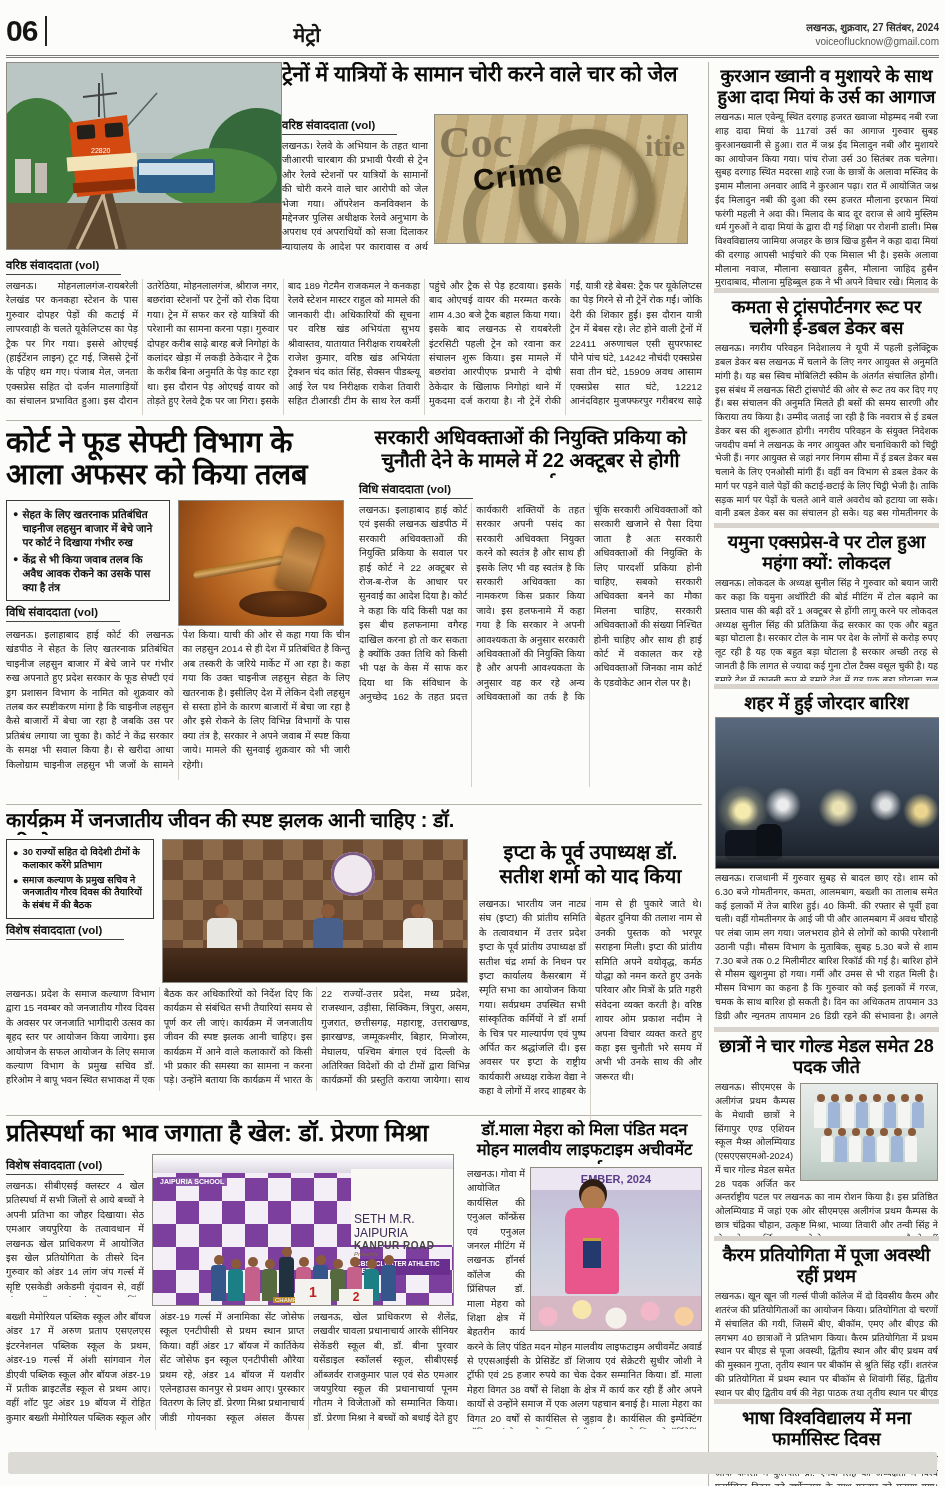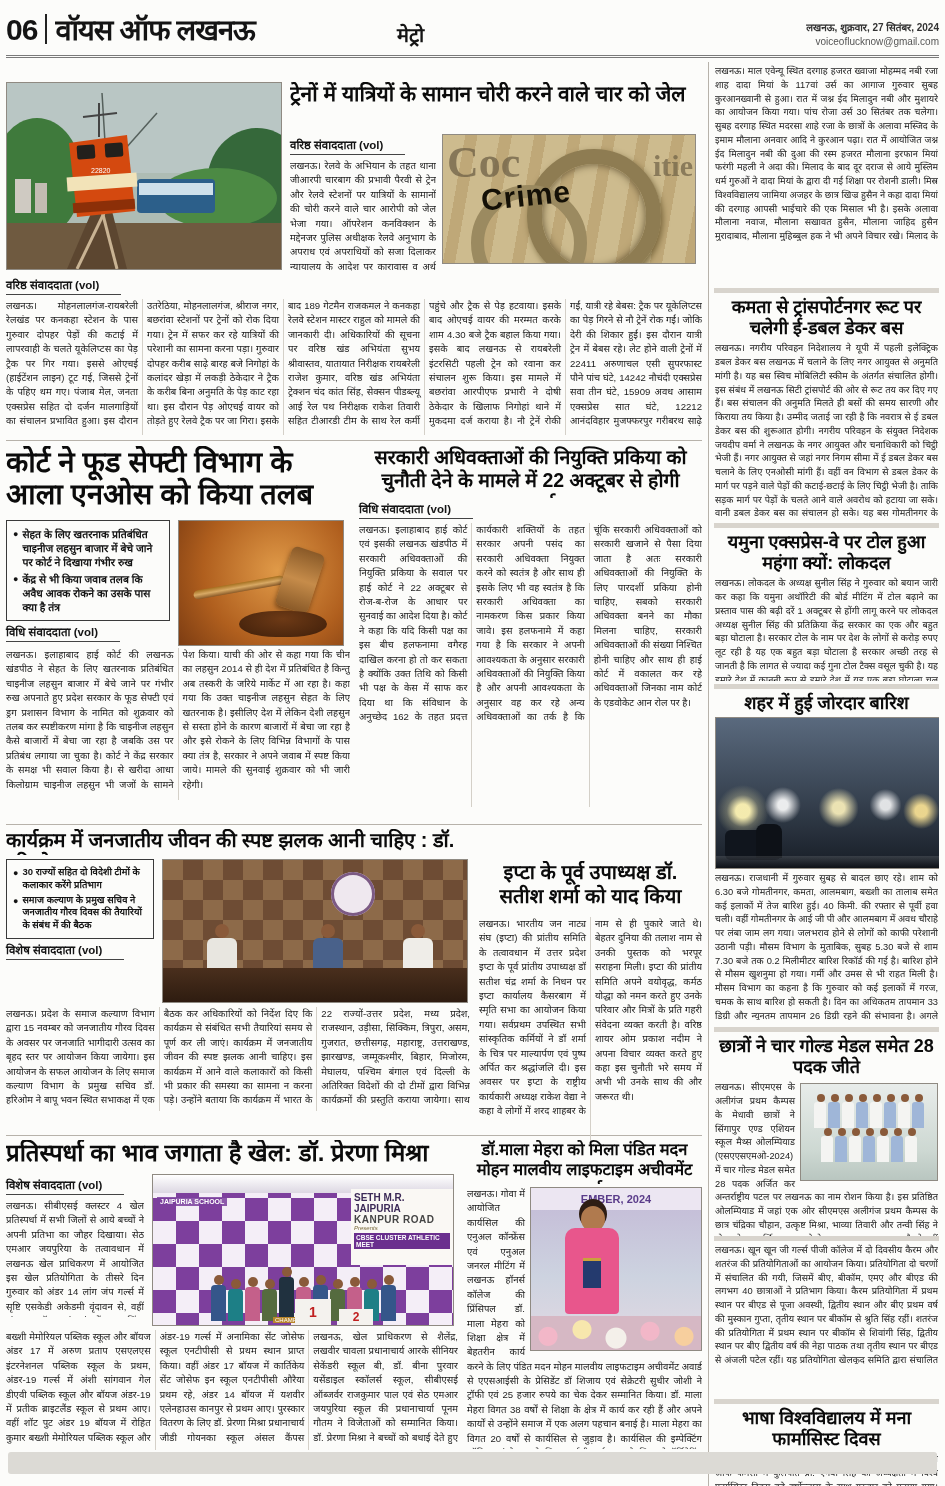--- a/index.html
+++ b/index.html
@@ -32,21 +32,21 @@
   .cols3{column-count:3;column-gap:9px;column-rule:1px solid #d4d0c8;}
   .cols5{column-count:5;column-gap:9px;column-rule:1px solid #d4d0c8;}
 
   .bulletbox{border:1.5px solid #3a3a3a;padding:4px 6px;font-size:10.5px;font-weight:bold;line-height:1.35;}
   .bulletbox .b{display:flex;gap:4px;margin:2px 0;}
   .bulletbox .dot{font-size:9px;line-height:1.6;}
 
   .photo{position:relative;overflow:hidden;border:1px solid #8f8a82;background:#999;flex:none;}
 
   
-  .sec1{display:grid;grid-template-columns:276px 1fr;column-gap:8px;height:188px;margin-top:20px;}
+  .sec1{display:grid;grid-template-columns:276px 1fr;height:188px;}
   .train-photo{width:274px;height:186px;}
   .jail-head{font-size:21px;line-height:1.12;height:50px;overflow:hidden;}
   .jail-row{display:flex;gap:6px;margin-top:2px;}
   .jail-textcol{width:146px;}
   .crime-photo{width:252px;height:128px;background:#c9b586;}
   .crime-bg{position:absolute;inset:0;background:repeating-linear-gradient(100deg,#cdbb8e 0 22px,#bfa878 22px 34px);}
   .crime-word-a{position:absolute;left:4px;top:2px;font-family:"Liberation Serif",serif;font-weight:bold;font-size:44px;color:#6f6146;opacity:.75;}
   .crime-word-b{position:absolute;right:2px;top:14px;font-family:"Liberation Serif",serif;font-weight:bold;font-size:30px;color:#6f6146;opacity:.7;}
   .cuff{position:absolute;right:34px;top:14px;width:104px;height:104px;border:15px solid #8e7c52;border-radius:50%;box-shadow:inset 0 0 8px #5c4d2e,2px 3px 6px rgba(60,45,10,.55);}
   .cuff2{position:absolute;left:28px;bottom:-38px;width:90px;height:90px;border:13px solid #9b8a60;border-radius:50%;}
@@ -87,21 +87,21 @@
   .ipta-body{height:236px;margin-top:4px;}
 
   
   .sec5{display:grid;grid-template-columns:452px 1fr;column-gap:9px;height:318px;margin-top:6px;border-top:1px solid #b7b2aa;padding-top:4px;}
   .sports-head{font-size:24px;line-height:1.1;height:30px;overflow:hidden;}
   .sports-row{display:flex;gap:8px;margin-top:4px;}
   .sports-left{width:138px;}
   .podium-photo{width:300px;height:150px;background:repeating-conic-gradient(#7d3f9d 0% 25%,#f4eef7 0% 50%);background-size:46px 46px;}
   .pp-tent{position:absolute;top:0;left:0;right:0;height:18px;background:linear-gradient(#ffffff,#dcd7e2);}
   .pp-panel{position:absolute;right:0;top:14px;width:96px;height:70px;background:#faf8f4;padding:3px;}
-  .pp-t1{font-size:10px;font-weight:bold;color:#3c2a57;}
+  .pp-t1{font-size:12px;font-weight:normal;color:#3c2a57;margin-top:40px;}
   .pp-t2{font-size:10px;font-weight:bold;color:#454545;letter-spacing:.5px;}
   .pp-t3{font-size:6px;color:#7a6a3a;font-style:italic;}
   .pp-badge{margin-top:2px;background:#6a2f8e;color:#fff;font-size:6.5px;font-weight:bold;padding:1px 2px;display:inline-block;}
   .pp-banner{position:absolute;left:4px;top:22px;font-size:7px;font-weight:bold;color:#fff;background:rgba(122,63,157,.85);padding:1px 3px;}
   .pp-people{position:absolute;left:0;right:0;bottom:4px;display:flex;align-items:flex-end;justify-content:center;gap:2px;}
   .person{width:15px;height:36px;border-radius:4px 4px 0 0;position:relative;background:#35568a;}
   .person::before{content:"";position:absolute;top:-10px;left:3px;width:10px;height:10px;border-radius:50%;background:#8a5a3a;}
   .pp-people .person:nth-child(2n){background:#1d7f86;height:32px;}
   .pp-people .person:nth-child(3n){background:#c4608a;height:34px;}
   .pp-people .person:nth-child(4n){background:#556b3f;}
@@ -153,21 +153,20 @@
 </head>
 <body>
 
 <div class="page">
   <div class="inner">
 
     <div class="masthead">
       <div class="mh-left">
         <span class="mh-pageno">06</span>
         <span class="mh-sep"></span>
-        <span class="mh-brand">वॉयस ऑफ लखनऊ</span>
       </div>
       <div class="mh-section">मेट्रो</div>
       <div class="mh-right">
         <div>लखनऊ, शुक्रवार, 27 सितंबर, 2024</div>
         <div class="email">voiceoflucknow@gmail.com</div>
       </div>
     </div>
 
     <div class="content">
 
@@ -224,21 +223,21 @@
           </div>
         </div>
 
         <div class="sec2">
           <div class="byline">वरिष्ठ संवाददाता (vol)</div>
           <div class="bodytext cols5">लखनऊ। मोहनलालगंज-रायबरेली रेलखंड पर कनकहा स्टेशन के पास गुरुवार दोपहर पेड़ों की कटाई में लापरवाही के चलते यूकेलिप्टस का पेड़ ट्रैक पर गिर गया। इससे ओएचई (हाईटेंशन लाइन) टूट गई, जिससे ट्रेनों के पहिए थम गए। पंजाब मेल, जनता एक्सप्रेस सहित दो दर्जन मालगाड़ियों का संचालन प्रभावित हुआ। इस दौरान उतरेठिया, मोहनलालगंज, श्रीराज नगर, बछरांवा स्टेशनों पर ट्रेनों को रोक दिया गया। ट्रेन में सफर कर रहे यात्रियों की परेशानी का सामना करना पड़ा। गुरुवार दोपहर करीब साढ़े बारह बजे निगोहां के कलांदर खेड़ा में लकड़ी ठेकेदार ने ट्रैक के करीब बिना अनुमति के पेड़ काट रहा था। इस दौरान पेड़ ओएचई वायर को तोड़ते हुए रेलवे ट्रैक पर जा गिरा। इसके बाद 189 गेटमैन राजकमल ने कनकहा रेलवे स्टेशन मास्टर राहुल को मामले की जानकारी दी। अधिकारियों की सूचना पर वरिष्ठ खंड अभियंता सुभय श्रीवास्तव, यातायात निरीक्षक रायबरेली राजेश कुमार, वरिष्ठ खंड अभियंता ट्रेक्शन चंद कांत सिंह, सेक्सन पीडब्ल्यू आई रेल पथ निरीक्षक राकेश तिवारी सहित टीआरडी टीम के साथ रेल कर्मी पहुंचे और ट्रैक से पेड़ हटवाया। इसके बाद ओएचई वायर की मरम्मत करके शाम 4.30 बजे ट्रैक बहाल किया गया। इसके बाद लखनऊ से रायबरेली इंटरसिटी पहली ट्रेन को रवाना कर संचालन शुरू किया। इस मामले में बछरांवा आरपीएफ प्रभारी ने दोषी ठेकेदार के खिलाफ निगोहां थाने में मुकदमा दर्ज कराया है। नौ ट्रेनें रोकी गईं, यात्री रहे बेबस: ट्रैक पर यूकेलिप्टस का पेड़ गिरने से नौ ट्रेनें रोक गईं। जोकि देरी की शिकार हुईं। इस दौरान यात्री ट्रेन में बेबस रहे। लेट होने वाली ट्रेनों में 22411 अरुणाचल एसी सुपरफास्ट पौने पांच घंटे, 14242 नौचंदी एक्सप्रेस सवा तीन घंटे, 15909 अवध आसाम एक्सप्रेस सात घंटे, 12212 आनंदविहार मुजफ्फरपुर गरीबरथ साढ़े पांच घंटे, 13414 फरक्का एक्सप्रेस सवा तीन घंटे, 15066 गोरखपुर एक्सप्रेस आठ घंटे, 18103 अमृतसर जलियांवालाबाग एक्सप्रेस साढ़े तीन घंटे, 05284 मुजफ्फरपुर स्पेशल सवा पांच घंटे व 09406 पटना स्पेशल पांच घंटे देरी की शिकार हुईं। बड़ा हादसा होने से बच गया: ग्रामीणों का कहना था कि यदि यही पेड़ किसी ट्रेन के गुजरने के दौरान ट्रैक पर गिरता तो बड़ा हादसा हो सकता था। वरिष्ठ खंड अभियंता सुभय श्रीवास्तव ने बताया कि टावर वैगन ट्रेक्शन की टीम व टीआरडी स्टाफ ने लाइन को क्लियर कराया। क्षतिग्रस्त ओएचई वायर समेत कैंटीलीवर, स्टडी आर्म की मरम्मत कर लाइन दुरुस्त की गई। इस दौरान ठेकेदार मौके से भाग निकला, जिसका पता लगाया जा रहा है।</div>
         </div>
 
         <div class="sec3">
           <div>
-            <h2 class="court-head">कोर्ट ने फूड सेफ्टी विभाग के आला एनओस को किया तलब</h2>
+            <h2 class="court-head">कोर्ट ने फूड सेफ्टी विभाग के आला अफसर को किया तलब</h2>
             <div class="court-row">
               <div class="court-left">
                 <div class="bulletbox">
                   <div class="b">
                       <span class="dot">●</span>
                       <span>सेहत के लिए खतरनाक प्रतिबंधित चाइनीज लहसुन बाजार में बेचे जाने पर कोर्ट ने दिखाया गंभीर रुख</span>
                     </div>
                   <div class="b">
                       <span class="dot">●</span>
                       <span>केंद्र से भी किया जवाब तलब कि अवैध आवक रोकने का उसके पास क्या है तंत्र</span>
@@ -346,20 +345,21 @@
               </span>
               <span>लखनऊ। गोवा में आयोजित कार्यसिल की एनुअल कॉन्फ्रेंस एवं एनुअल जनरल मीटिंग में लखनऊ हॉनर्स कॉलेज की प्रिंसिपल डॉ. माला मेहरा को शिक्षा क्षेत्र में बेहतरीन कार्य करने के लिए पंडित मदन मोहन मालवीय लाइफटाइम अचीवमेंट अवार्ड से एएसआईसी के प्रेसिडेंट डॉ शिजाय एवं सेक्रेटरी सुधीर जोशी ने ट्रॉफी एवं 25 हजार रुपये का चेक देकर सम्मानित किया। डॉ. माला मेहरा विगत 38 वर्षों से शिक्षा के क्षेत्र में कार्य कर रही हैं और अपने कार्यों से उन्होंने समाज में एक अलग पहचान बनाई है। माला मेहरा का विगत 20 वर्षों से कार्यसिल से जुड़ाव है। कार्यसिल की इम्पेक्टिंग ऑफिसर इंस्पेक्शन के लिए, आईसीएसई स्कूल के लिए कोऑर्डिनेटिंग कन्वीनर, अध्यक्ष यूथ रोटरी क्लब, सदस्य उत्तर प्रदेश ताइक्वांडो एसोसिएशन एवं अन्य कई पदों पर अपनी जिम्मेदारियों का खूबसूरती से निर्वहन करती हैं। डॉ माला मेहरा बच्चों के बेहतर विकास के लिए उच्च स्तरीय शिक्षा के साथ-साथ अन्य गतिविधियों और क्रियाकलापों में सम्मिलित होने के लिए सदैव प्रेरित करती रहती हैं। गरीब बच्चों की शिक्षा के लिए सदैव प्रसन्न संकल्पित रहती हैं हर बच्चा शिक्षित तो यह उनका संकल्प है। अनऐडेड प्राइवेट स्कूल्स एसोसिएशन, उत्तर प्रदेश के अध्यक्ष अनिल अग्रवाल, उपाध्यक्ष राजीव तुली, आशिता दास, गीतिका कपूर प्रिंसिपल सेंट टेरेसा कॉलेज, रीता खन्ना प्रिंसिपल स्प्रिंग डेल, राजेश डिसूजा प्रिंसिपल्स सेंट फ्रांसिस कॉलेज लखनऊ, गैरी डोमिनिक एवरेट डोमिनिक प्रिंसिपल ला मार्टिनियर बॉयज, मुहंद और नरेंद्र सिंह रानी लक्ष्मी बाई स्कूल लखनऊ ने अपनी शुभकामनाएं दीं।</span>
             </div>
           </div>
         </div>
       </div>
 
       <aside class="rightcol">
 
         <div class="r-art" style="height:218px;">
+          <h3 class="r-head">कुरआन ख्वानी व मुशायरे के साथ हुआ दादा मियां के उर्स का आगाज</h3>
           <div class="r-body" style="height:176px;">लखनऊ। माल एवेन्यू स्थित दरगाह हजरत ख्वाजा मोहम्मद नबी रजा शाह दादा मियां के 117वां उर्स का आगाज गुरुवार सुबह कुरआनख्वानी से हुआ। रात में जश्न ईद मिलादुन नबी और मुशायरे का आयोजन किया गया। पांच रोजा उर्स 30 सितंबर तक चलेगा। सुबह दरगाह स्थित मदरसा शाहे रजा के छात्रों के अलावा मस्जिद के इमाम मौलाना अनवार आदि ने कुरआन पढ़ा। रात में आयोजित जश्न ईद मिलादुन नबी की दुआ की रस्म हजरत मौलाना इरफान मियां फरंगी महली ने अदा की। मिलाद के बाद दूर दराज से आये मुस्लिम धर्म गुरुओं ने दादा मियां के द्वारा दी गई शिक्षा पर रोशनी डाली। मिस्र विश्वविद्यालय जामिया अजहर के छात्र खिज्र हुसैन ने कहा दादा मियां की दरगाह आपसी भाईचारे की एक मिसाल भी है। इसके अलावा मौलाना नवाज, मौलाना सखावत हुसैन, मौलाना जाहिद हुसैन मुरादाबाद, मौलाना मुहिब्बुल हक ने भी अपने विचार रखे। मिलाद के मुशायरे में हास्न रशीद, जलाल लखनवी, सलीम वाविस, आसिफ काकोरवी व अनवर सीतापुरी आदि ने कलाम पेश किए। इस मौके पर दरगाह के सज्जादा नशीन हजरत सबाहत हसन शाह मौजूद रहे।</div>
         </div>
 
         <div class="r-art" style="height:222px;">
           <h3 class="r-head">कमता से ट्रांसपोर्टनगर रूट पर चलेगी ई-डबल डेकर बस</h3>
           <div class="r-body" style="height:178px;">लखनऊ। नगरीय परिवहन निदेशालय ने यूपी में पहली इलेक्ट्रिक डबल डेकर बस लखनऊ में चलाने के लिए नगर आयुक्त से अनुमति मांगी है। यह बस स्विच मोबिलिटी स्कीम के अंतर्गत संचालित होगी। इस संबंध में लखनऊ सिटी ट्रांसपोर्ट की ओर से रूट तय कर दिए गए हैं। बस संचालन की अनुमति मिलते ही बसों की समय सारणी और किराया तय किया है। उम्मीद जताई जा रही है कि नवरात्र से ई डबल डेकर बस की शुरूआत होगी। नगरीय परिवहन के संयुक्त निदेशक जयदीप वर्मा ने लखनऊ के नगर आयुक्त और चनाधिकारी को चिट्ठी भेजी हैं। नगर आयुक्त से जहां नगर निगम सीमा में ई डबल डेकर बस चलाने के लिए एनओसी मांगी हैं। वहीं वन विभाग से डबल डेकर के मार्ग पर पड़ने वाले पेड़ों की कटाई-छटाई के लिए चिट्ठी भेजी है। ताकि सड़क मार्ग पर पेड़ों के चलते आने वाले अवरोध को हटाया जा सके। वानी डबल डेकर बस का संचालन हो सके। यह बस गोमतीनगर के विराज खंड सिटी बस स्टेशन से कमता वाया हनीमैन चौराहा व हुसड़िया होकर और दूसरा रूट कमता से स्कूटर इंडिया वाया हुसड़िया, गोमती नगर विस्तार, इकाना स्टेडियम, अहिमामऊ चौराहा, लूलू मॉल, अवध विहार योजना, वृंदावन योजना, रायबरेली रोड मोड़ और ट्रांसपोर्ट नगर होकर।</div>
         </div>
 
         <div class="r-art" style="height:148px;">
           <h3 class="r-head">यमुना एक्सप्रेस-वे पर टोल हुआ महंगा क्यों: लोकदल</h3>
@@ -398,20 +398,21 @@
                   <span class="stu"></span>
                   <span class="stu"></span>
                   <span class="stu"></span>
                 </span>
             </span>
             <span>लखनऊ। सीएमएस के अलीगंज प्रथम कैम्पस के मेधावी छात्रों ने सिंगापुर एण्ड एशियन स्कूल मैथ्स ओलम्पियाड (एसएएसएमओ-2024) में चार गोल्ड मेडल समेत 28 पदक अर्जित कर अन्तर्राष्ट्रीय पटल पर लखनऊ का नाम रोशन किया है। इस प्रतिष्ठित ओलम्पियाड में जहां एक ओर सीएमएस अलीगंज प्रथम कैम्पस के छात्र चंद्रिका चौहान, उत्कृष्ट मिश्रा, भाव्या तिवारी और तन्वी सिंह ने गोल्ड मेडल अर्जित कर अपने मेधात्व का परचम लहराया है तो वहीं दूसरी ओर 7 छात्रों ने सिल्वर मेडल जबकि 17 छात्रों ने कांस्य पदक पर कब्जा जमाया है। इसके अलावा, 12 छात्रों को उत्कृष्ट प्रदर्शन के लिए सम्मानित किया गया है। स्कूल प्रबंधक प्रो. गीता गांधी किंगडन ने इन सभी मेधावी छात्रों के उज्ज्वल भविष्य की कामना करते हुए विद्यालय की प्रधानाचार्या व शिक्षकों का आभार व्यक्त किया है। यह जानकारी स्कूल के कम्युनिकेशन विभाग के हेड ऋषि खन्ना ने दी है।</span>
           </div>
         </div>
 
         <div class="r-art" style="height:150px;">
+          <h3 class="r-head">कैरम प्रतियोगिता में पूजा अवस्थी रहीं प्रथम</h3>
           <div class="r-body" style="height:120px;">लखनऊ। खून खून जी गर्ल्स पीजी कॉलेज में दो दिवसीय कैरम और शतरंज की प्रतियोगिताओं का आयोजन किया। प्रतियोगिता दो चरणों में संचालित की गयी, जिसमें बीए, बीकॉम, एमए और बीएड की लगभग 40 छात्राओं ने प्रतिभाग किया। कैरम प्रतियोगिता में प्रथम स्थान पर बीएड से पूजा अवस्थी, द्वितीय स्थान और बीए प्रथम वर्ष की मुस्कान गुप्ता, तृतीय स्थान पर बीकॉम से श्रुति सिंह रहीं। शतरंज की प्रतियोगिता में प्रथम स्थान पर बीकॉम से शिवांगी सिंह, द्वितीय स्थान पर बीए द्वितीय वर्ष की नेहा पाठक तथा तृतीय स्थान पर बीएड से अंजली पटेल रहीं। यह प्रतियोगिता खेलकूद समिति द्वारा संचालित की गई। इसमें प्रो. चेतना सामंत तोमर एवं महाविद्यालय की अन्य शिक्षिकाओं ने सहयोग किया। यह संपूर्ण प्रतियोगिता महाविद्यालय की प्राचार्या प्रो. अंशु केडिया के निर्देशन में संपन्न हुई।</div>
         </div>
 
         <div class="r-art" style="height:170px;border-bottom:none;">
           <h3 class="r-head">भाषा विश्वविद्यालय में मना फार्मासिस्ट दिवस</h3>
           <div class="r-body" style="height:140px;">लखनऊ। ख्वाजा मुईनुद्दीन चिश्ती भाषा विश्वविद्यालय की फैकल्टी ऑफ फर्मेसी में कुलपति प्रो. एनबी सिंह की अध्यक्षता में विश्व फर्मासिस्ट दिवस बड़े हर्षोल्लास के साथ गुरुवार को मनाया गया। कार्यक्रम का आरंभ कुलपति प्रो. एनबी सिंह के द्वारा पुष्पांजलि अर्पण एवं आशीर्वचन के साथ हुआ। फैकल्टी ऑफ फर्मेसी की डीन प्रो. चंदना डे ने कार्यक्रम के सफल आयोजन के लिए शुभकामनाएं दीं। विश्व फर्मासिस्ट दिवस के इस कार्यक्रम में फार्मा टॉक, फार्मा क्विज, फार्मा रंगोली और पोस्टर प्रतिस्पर्धा का आयोजन किया गया, जिसमें सभी छात्रों ने बढ़-चढ़कर हिस्सा लिया। कार्यक्रम में विशेष अतिथि के रूप में प्रो. पुष्पेंद्र कुमार त्रिपाठी, डायरेक्टर, इंस्टीट्यूट ऑफ फार्मेसी, लखनऊ यूनिवर्सिटी ने छात्रों को सम्बोधित करते हुए फर्मासिस्ट की नैतिक जिम्मेदारियों से अवगत कराया। साथ ही वैश्विक स्तर पर स्वास्थ्य चुनौतियों का सामना करने में फर्मासिस्टों की महत्वपूर्ण भूमिका पर प्रकाश डाला एवं प्रतिस्पर्धा के विजेताओं को मैडल एवं प्रमाणपत्र देकर सम्मानित किया।</div>
         </div>
 
       </aside>
     </div>

